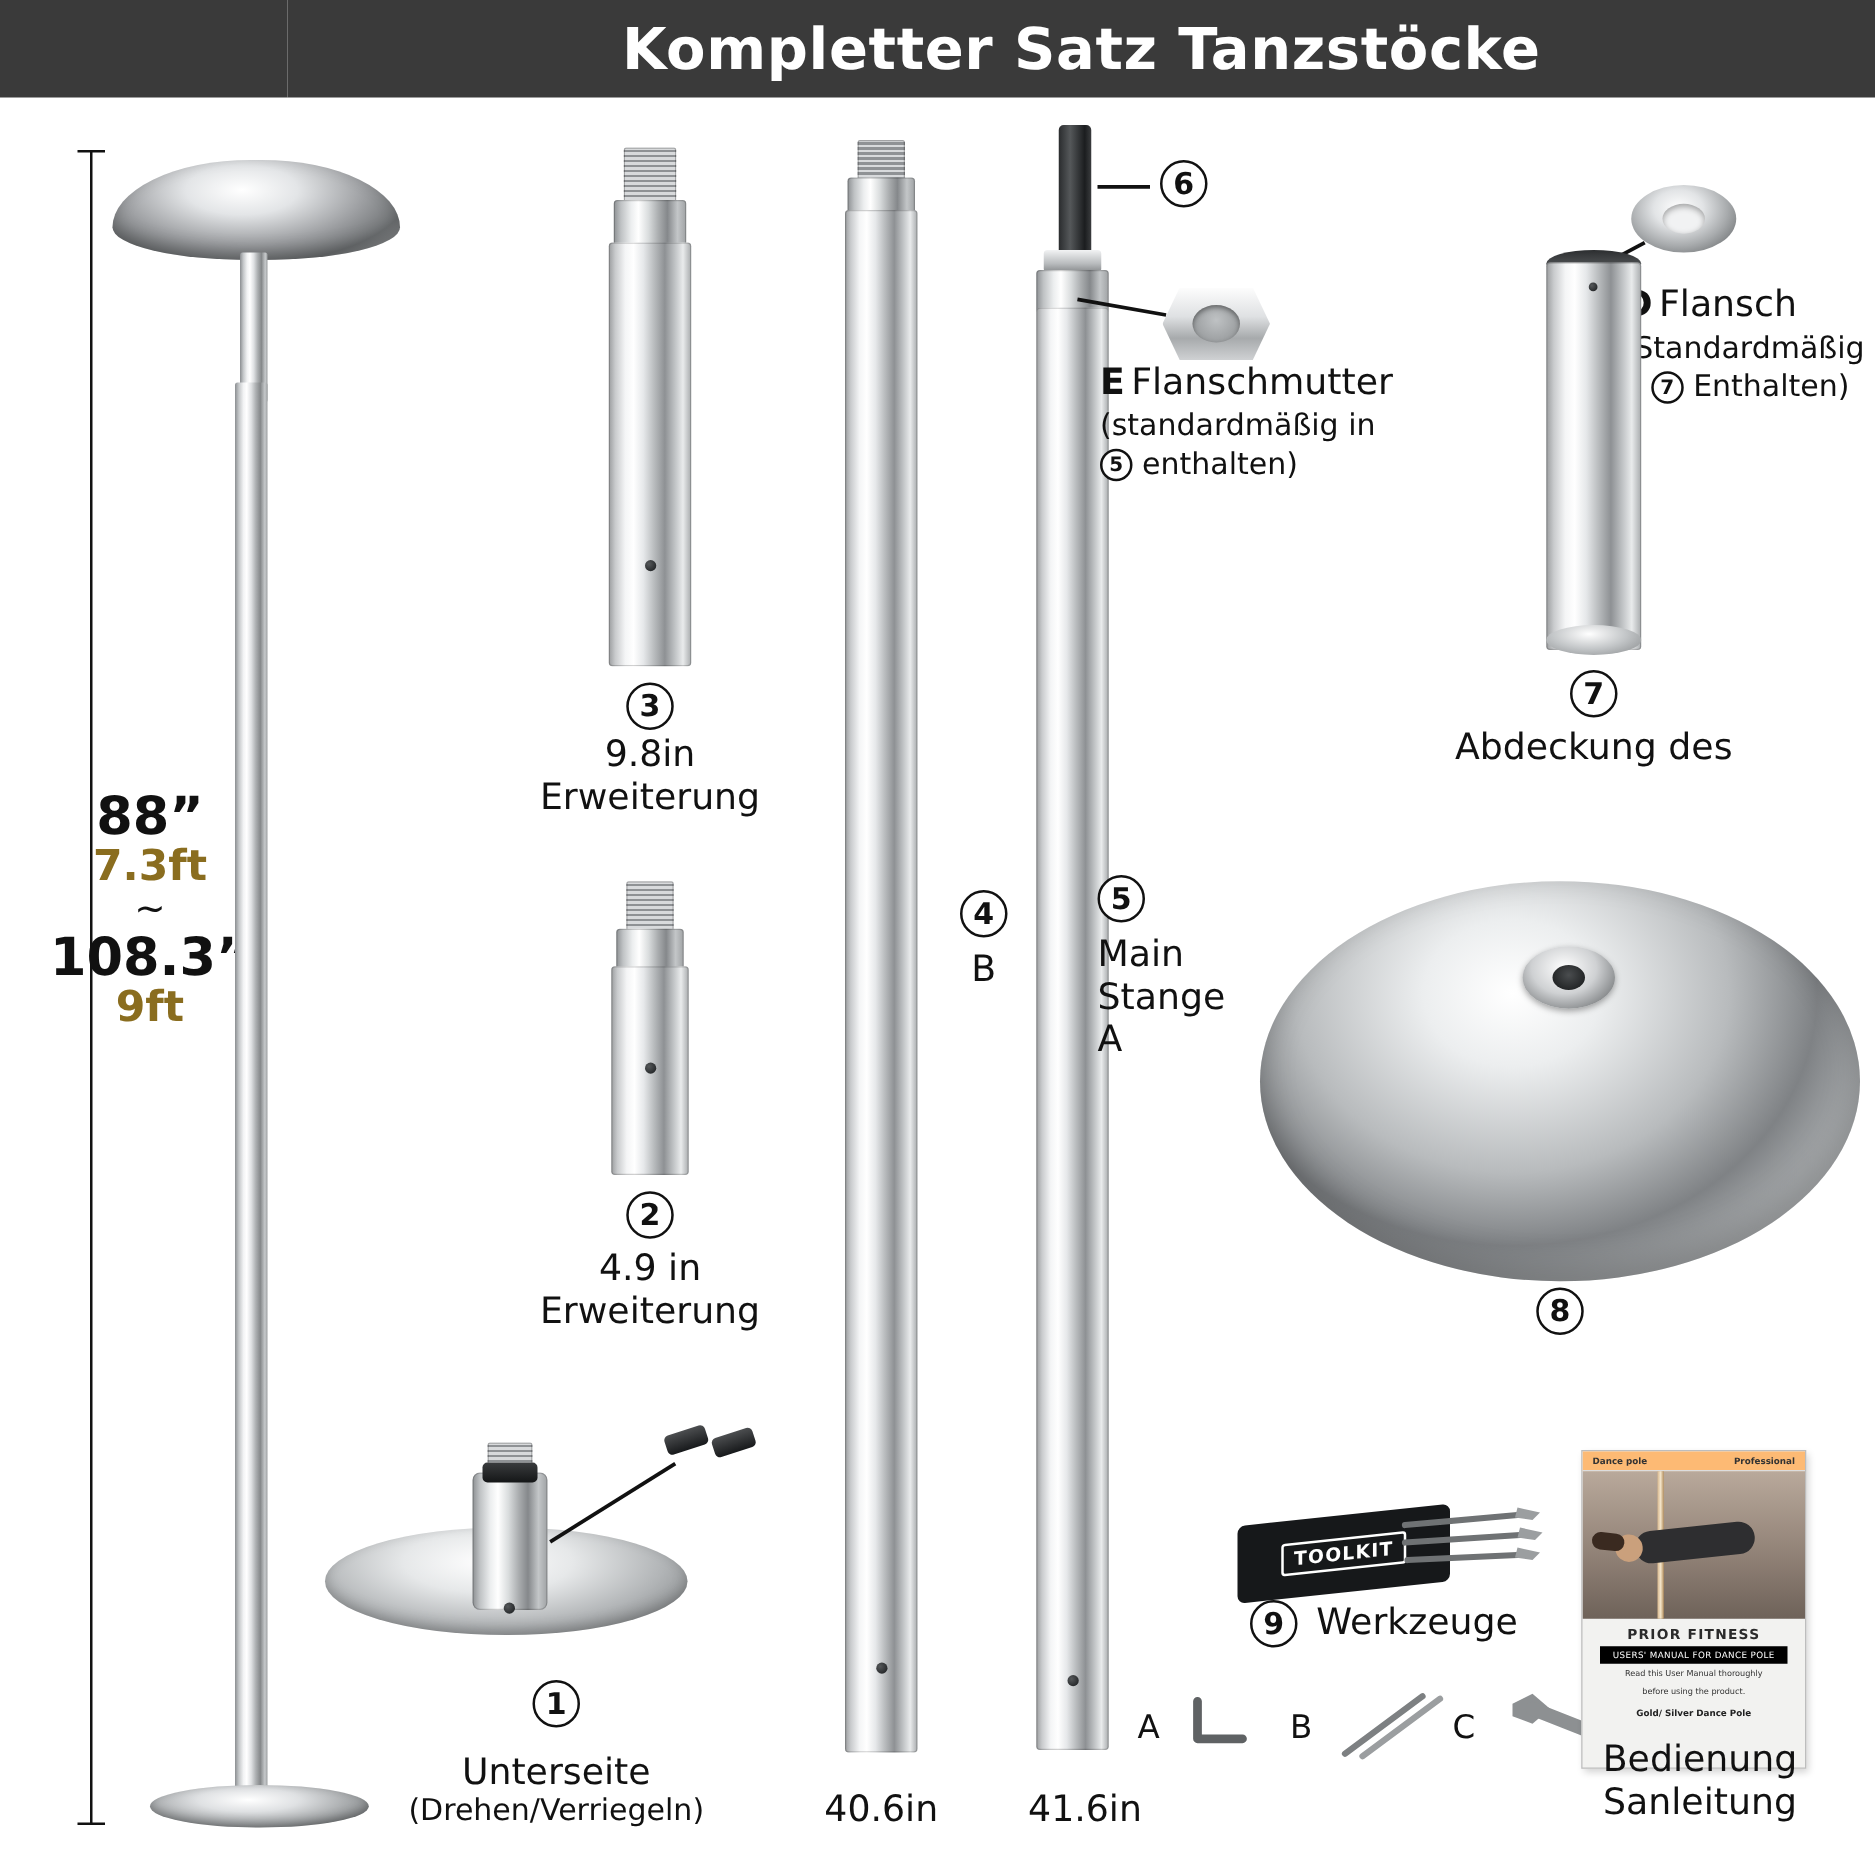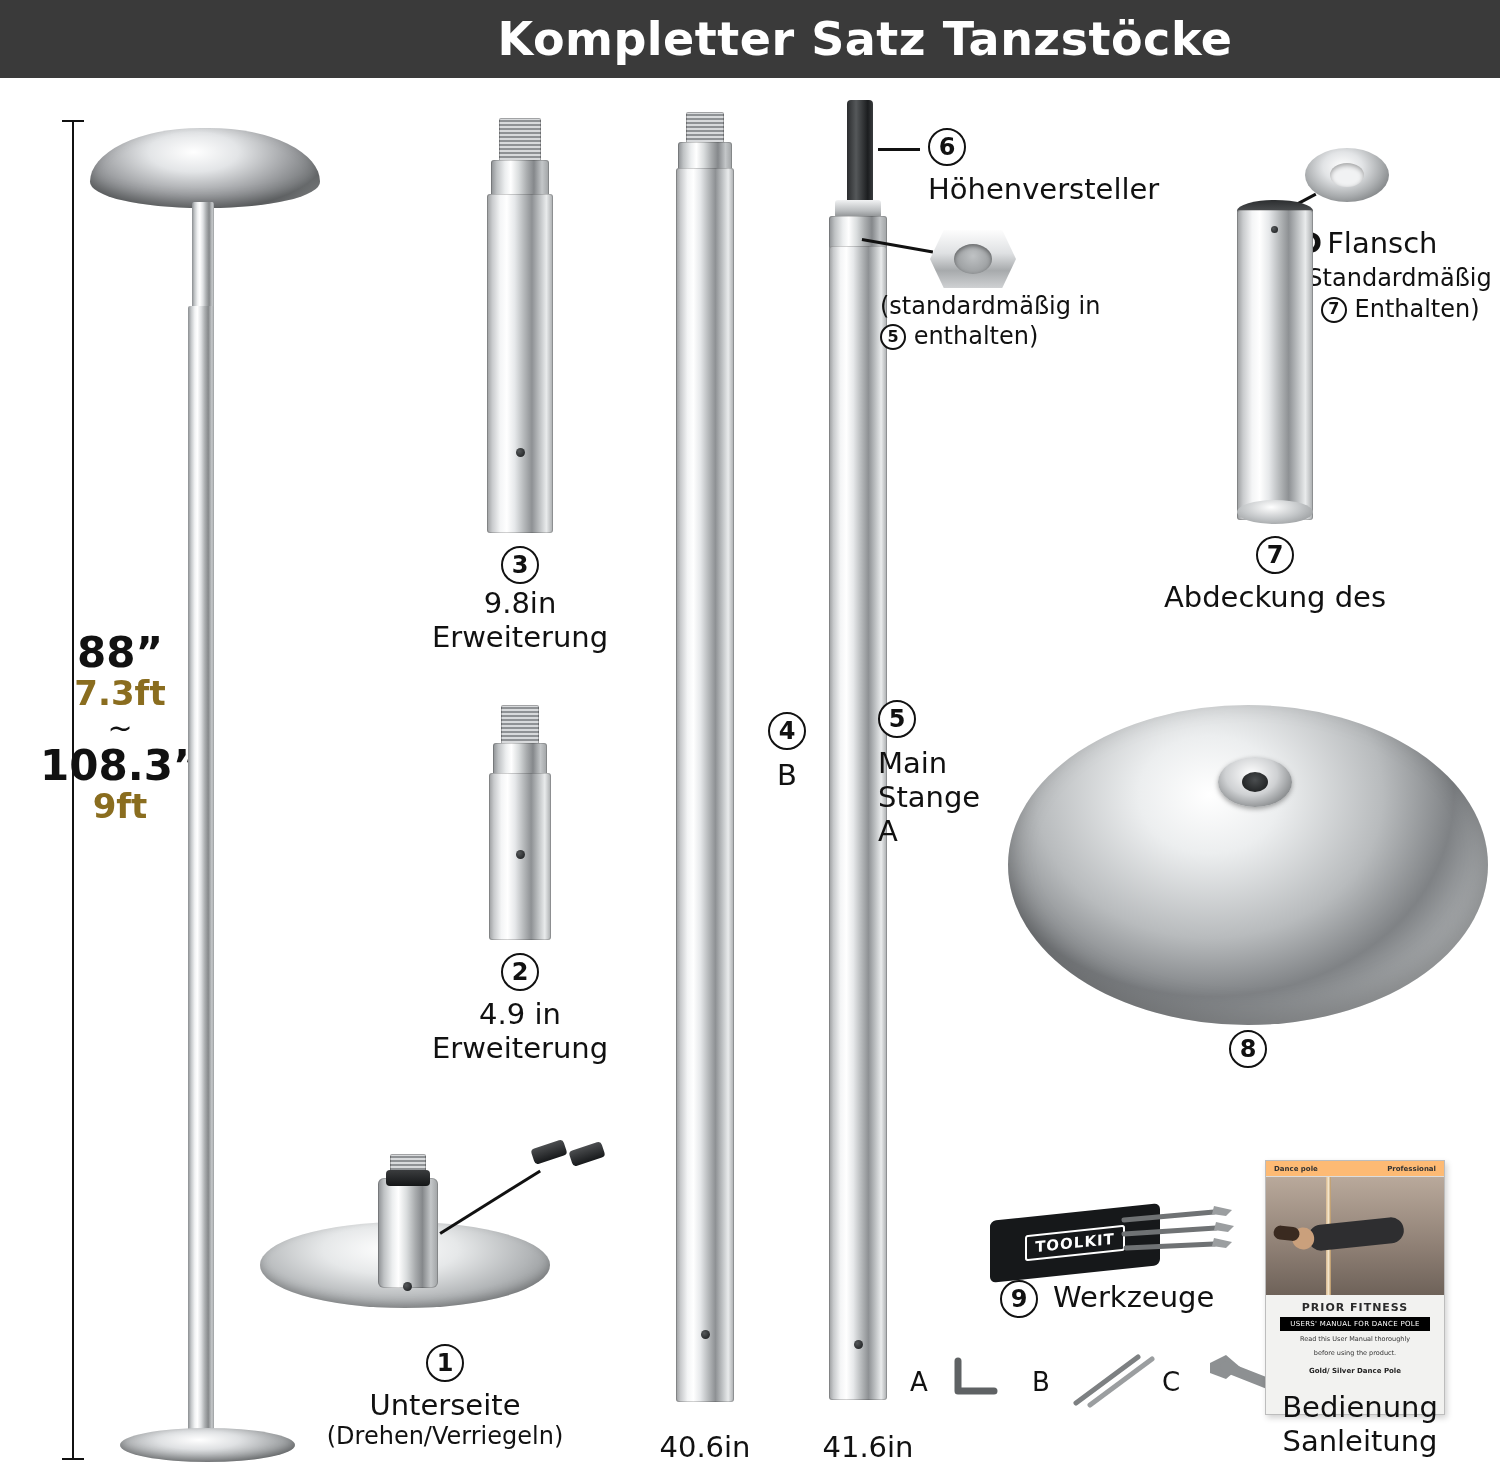--- a/index.html
+++ b/index.html
@@ -297,21 +297,21 @@
     <div class="dot-hole" style="left:153px; top:142px;"></div>
 
     <div style="position:absolute;left:282px;top:4px;width:34px;height:16px;border-radius:4px;
                 background:linear-gradient(180deg,#4c4e50,#17191b);transform:rotate(-18deg);"></div>
     <div style="position:absolute;left:320px;top:6px;width:34px;height:16px;border-radius:4px;
                 background:linear-gradient(180deg,#4c4e50,#17191b);transform:rotate(-18deg);"></div>
     <div class="leader" style="left:190px; top:92px; width:118px; transform:rotate(-32deg);"></div>
   </div>
   <div class="lbl ctr" style="left:0; top:204px; width:390px;">
     <div class="num">1</div>
-    <div class="t-big" style="margin-top:6px;">Unterseite</div>
+    <div class="t-big" style="margin-top:18px;">Unterseite</div>
     <div class="t-small">(Drehen/Verriegeln)</div>
   </div>
 </div>
 
 <div id="part4">
   <div class="tube">
     <div class="thread" style="position:absolute;left:10px;top:0;width:38px;height:34px;"></div>
     <div class="chrome-tube cap" style="position:absolute;left:2px;top:30px;width:54px;height:30px;"></div>
     <div class="chrome-tube" style="position:absolute;left:0;top:56px;width:58px;height:1234px;"></div>
     <div class="dot-hole" style="left:25px; top:1218px;"></div>
@@ -338,29 +338,32 @@
     <div class="t-big" style="margin-top:8px;">Main</div>
     <div class="t-big">Stange</div>
     <div class="t-big">A</div>
   </div>
   <div class="lbl ctr t-big" style="left:-30px; top:1330px; width:180px;">41.6in</div>
 </div>
 
 <div class="leader" style="left:878px; top:148px; width:42px;"></div>
 <div class="lbl" style="left:928px; top:128px; width:330px;">
   <span class="num">6</span>
-  <div class="t-big" style="margin-top:6px;">Höhenversteller</div>
 </div>
 
 <div id="flangeE">
   <div class="hex"></div>
   <div class="hole"></div>
 </div>
 <div class="leader" style="left:862px; top:238px; width:72px; transform:rotate(10deg);"></div>
 <div class="lbl" style="left:880px; top:288px; width:330px;">
+  <div>
+    <span class="t-big bold">E</span>
+    <span class="t-big">Flanschmutter</span>
+  </div>
   <div class="t-small" style="margin-top:4px;">(standardmäßig in</div>
   <div class="t-small" style="margin-top:2px;">
     <span class="num sm">5</span>
     <span>enthalten)</span>
   </div>
 </div>
 
 <div id="flangeD"></div>
 <div class="leader" style="left:1268px; top:218px; width:54px; transform:rotate(-28deg);"></div>
 <div class="lbl" style="left:1298px; top:226px; width:200px;">

